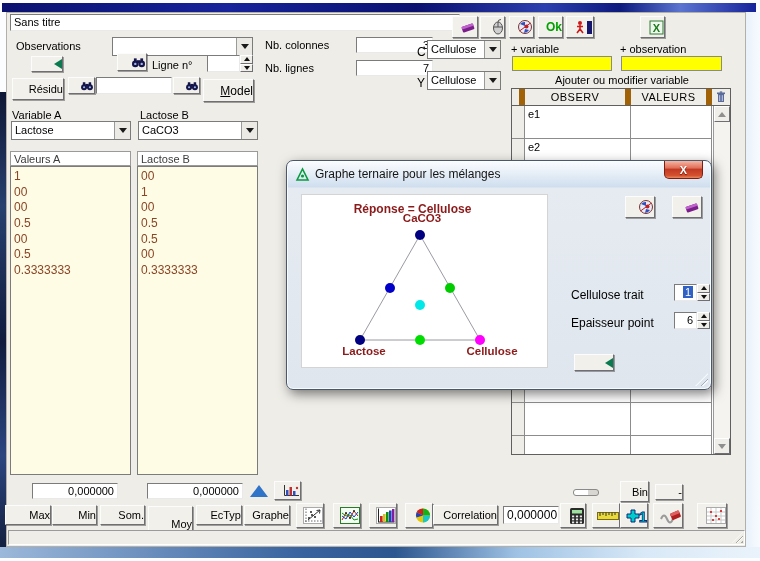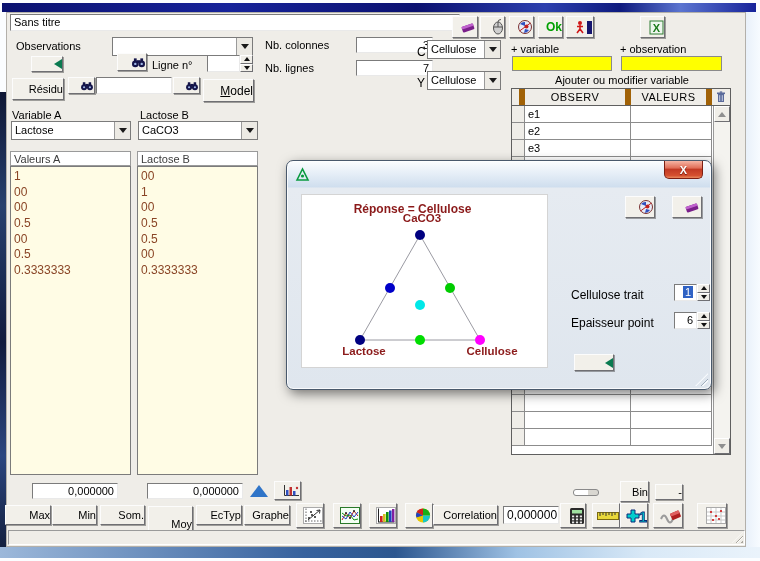--- a/index.html
+++ b/index.html
@@ -33,21 +33,21 @@
 
   .vhdr{position:absolute;background:#fff;border:1px solid #9a9a9a;box-sizing:border-box;padding:1px 3px;color:#3c3c3c;}
   .vlist{position:absolute;background:#fffce5;border:1px solid #7b7b7b;box-sizing:border-box;padding:2px 3px;color:#8a4526;font-size:12px;overflow:hidden;}
   .list-item{height:15.7px;line-height:15.5px;}
 
   
   .tbl{position:absolute;left:511px;top:88px;width:220px;height:367px;background:#fff;border:1px solid #5f5f5f;box-sizing:border-box;}
   .tbl-hdr{display:flex;height:17px;background:#efede8;border-bottom:1px solid #5f5f5f;box-sizing:border-box;}
   .th{border-right:6px solid #a16207;box-sizing:border-box;display:flex;align-items:center;justify-content:center;letter-spacing:.5px;}
   .tbl-body{position:absolute;left:0;top:17px;right:17px;bottom:0;overflow:hidden;}
-  .trow{display:flex;height:17px;box-sizing:border-box;}
+  .trow{display:flex;height:33px;box-sizing:border-box;}
   .rowhdr{width:13px;background:#efede8;border-right:1px solid #8c8c8c;border-bottom:1px solid #8c8c8c;box-sizing:border-box;}
   .tcell{border-right:1px solid #8c8c8c;border-bottom:1px solid #8c8c8c;box-sizing:border-box;padding:2px 3px;overflow:hidden;}
   .sbar{position:absolute;right:0;top:17px;bottom:0;width:17px;background:#f4f3ef;border-left:1px solid #9a9a9a;box-sizing:border-box;}
   .sb-btn{position:absolute;left:0;width:16px;height:16px;background:#f0eee8;border:1px solid;border-color:#fff #6f6f73 #6f6f73 #fff;box-sizing:border-box;display:flex;align-items:center;justify-content:center;}
   .sb-arr-up{width:0;height:0;border-left:4px solid transparent;border-right:4px solid transparent;border-bottom:5px solid #8f8f8f;}
   .sb-arr-dn{width:0;height:0;border-left:4px solid transparent;border-right:4px solid transparent;border-top:5px solid #8f8f8f;}
 
   
   .dlg{position:absolute;left:286px;top:160px;width:426px;height:230px;z-index:10;border:1px solid #49596c;border-radius:7px;
        background:linear-gradient(#fbfdff,#cfdeee 26px,#e6ebf1 27px,#dfe6ee);box-shadow:3px 4px 12px rgba(0,0,0,.5), inset 0 0 0 1px rgba(255,255,255,.8);box-sizing:border-box;}
@@ -531,20 +531,21 @@
 
   <div class="statusbar">
       <div class="sgrip"></div>
     </div>
 
   <div class="dlg">
     <svg width="15" height="15" viewBox="0 0 15 15" style="position:absolute;left:8px;top:6px;">
       <path d="M2 13 L7.5 2 L13 13 Z" fill="none" stroke="#0a9a40" stroke-width="1.6"></path>
         <circle cx="7.5" cy="9" r="1.6" fill="#0a9a40"></circle>
     </svg>
+    <div class="dlg-titletext">Graphe ternaire pour les mélanges</div>
     <div class="dlg-close">
         <span>X</span>
       </div>
 
     <div class="plot">
       <div class="plot-title">Réponse = Cellulose</div>
       <svg width="245" height="172" viewBox="0 0 245 172" style="position:absolute;left:0;top:0;">
         <polygon points="118,40 58,145 178,145" fill="none" stroke="#9a9aa2" stroke-width="1"></polygon>
       </svg>
       <div class="vertex" style="left:120px;top:17px;">CaCO3</div>

